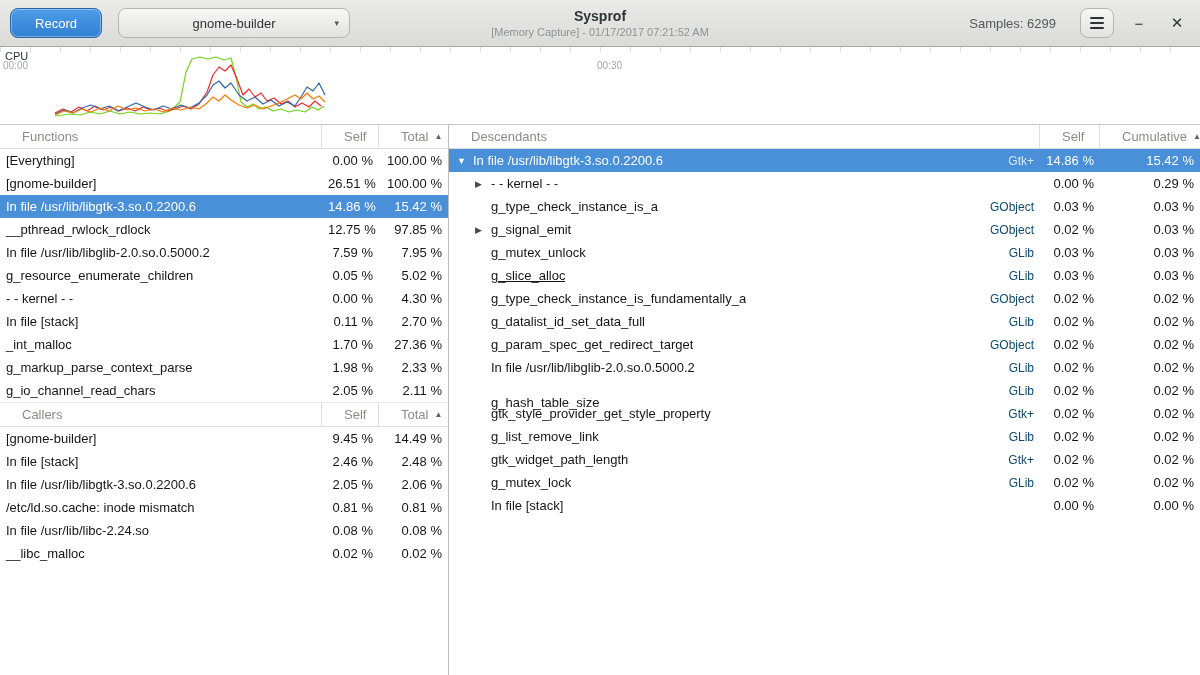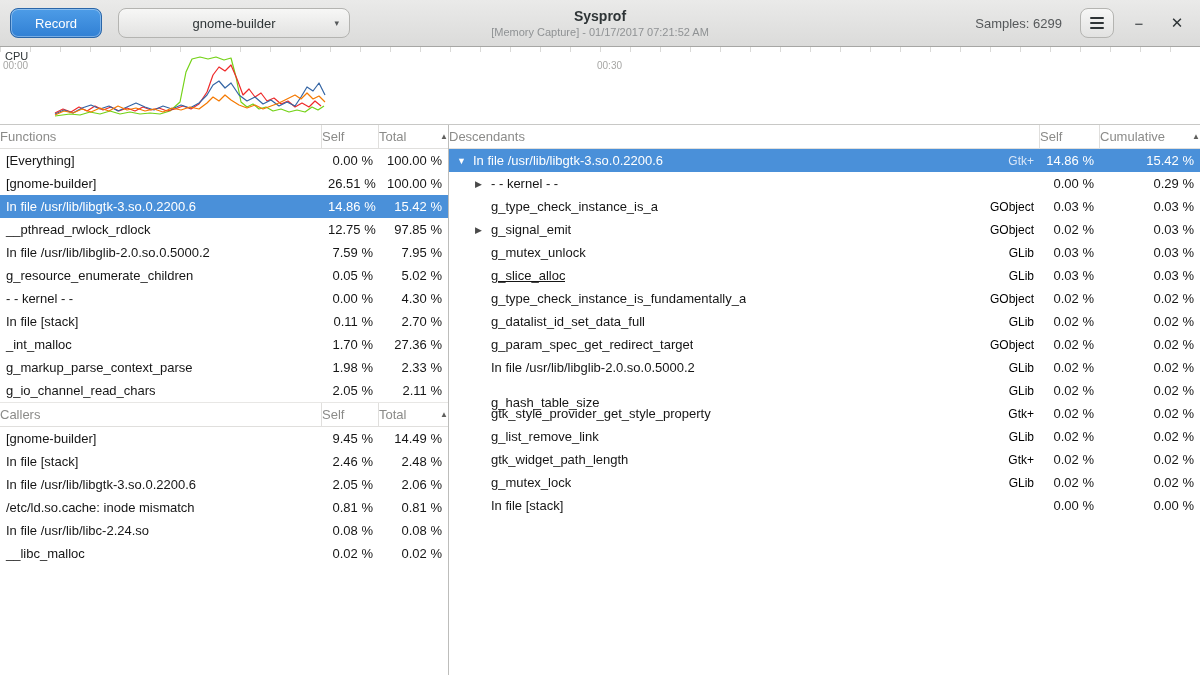--- a/index.html
+++ b/index.html
@@ -17,21 +17,21 @@
               border:1px solid #2a66a8;box-shadow:inset 0 0 0 1px rgba(255,255,255,.35);
               color:#fff;margin-right:16px}
   .process-btn{width:232px;position:relative}
   .process-btn .arrow{position:absolute;right:10px;top:50%;transform:translateY(-50%);
                       font-size:9px;color:#55585a}
   .titlebox{position:absolute;left:50%;top:50%;transform:translate(-50%,-50%);
             text-align:center;line-height:1.3;pointer-events:none}
   .title{font-weight:bold;font-size:14px;color:#2e3436}
   .subtitle{font-size:11px;color:#8f9294}
   .header-right{margin-left:auto;display:flex;align-items:center;gap:12px}
-  .samples{font-size:13px;color:#55585a;margin-right:6px}
+  .samples{font-size:13px;color:#55585a;margin-right:12px}
   .menu-btn{width:34px}
   .hamburger{display:flex;flex-direction:column;gap:3px}
   .hamburger span{display:block;width:14px;height:2px;background:#2e3436;border-radius:1px}
   .winctl{width:26px;height:26px;display:flex;align-items:center;justify-content:center;
           font-size:15px;color:#2e3436}
 
   
   .cpu-graph{flex:none;height:77px;position:relative;background:#fff;border-bottom:1px solid #c8c8c6}
   .cpu-graph svg{position:absolute;left:0;top:0}
   .ticks{position:absolute;top:0;left:0;right:0;height:5px;
@@ -41,38 +41,38 @@
   .t0{left:3px}.t30{left:597px}
 
   
   .main{flex:1;display:flex;min-height:0;background:#fff}
   .left-pane{flex:none;width:449px;border-right:1px solid #bdbdbb;display:flex;flex-direction:column;box-sizing:border-box}
   .right-pane{flex:1;display:flex;flex-direction:column;min-width:0}
   .callers-table{flex:1}
   .thead{flex:none;display:flex;height:23px;background:#fff;border-bottom:1px solid #e0dfdd;
          color:#8b8b89;font-size:13px}
   .callers-table .thead{border-top:1px solid #e8e7e5}
-  .th{display:flex;align-items:center;padding:0 0;border-right:1px solid #e0dfdd;box-sizing:border-box}
+  .th{display:flex;align-items:center;padding:0 22px;border-right:1px solid #e0dfdd;box-sizing:border-box}
   .th:last-child{border-right:none}
   .th .sort{margin-left:auto;font-size:8px;color:#5f5f5d;padding-left:6px}
 
   .c-name{flex:1;min-width:0}
   .c-self{flex:none;width:57px}
   .c-total{flex:none;width:69px}
   .d-namelib{flex:1;min-width:0}
   .d-name{flex:1;min-width:0}
   .d-lib{flex:none;width:72px}
   .d-self{flex:none;width:60px}
   .d-cum{flex:none;width:100px}
 
   .row{display:flex;height:23px;align-items:center;font-size:13px;color:#161616}
   .cell{padding:0 6px;white-space:nowrap;overflow:hidden;box-sizing:border-box}
   .cell.num{text-align:right;font-variant-numeric:tabular-nums}
   .row.selected{background:#4a90d9;color:#fff}
-  .lib{color:#000000;font-size:12px;text-align:right}
+  .lib{color:#0c4a6e;font-size:12px;text-align:right}
   .row.selected .lib{color:#d8e6f8}
   .cell.tree{display:flex;align-items:center}
   .expander{display:inline-block;width:16px;flex:none;font-size:9px;color:#4a4a4a;text-align:left}
   .row.selected .expander{color:#fff}
   .fn{white-space:nowrap;overflow:hidden}
 </style>
 </head>
 <body>
 
 <div class="window">

